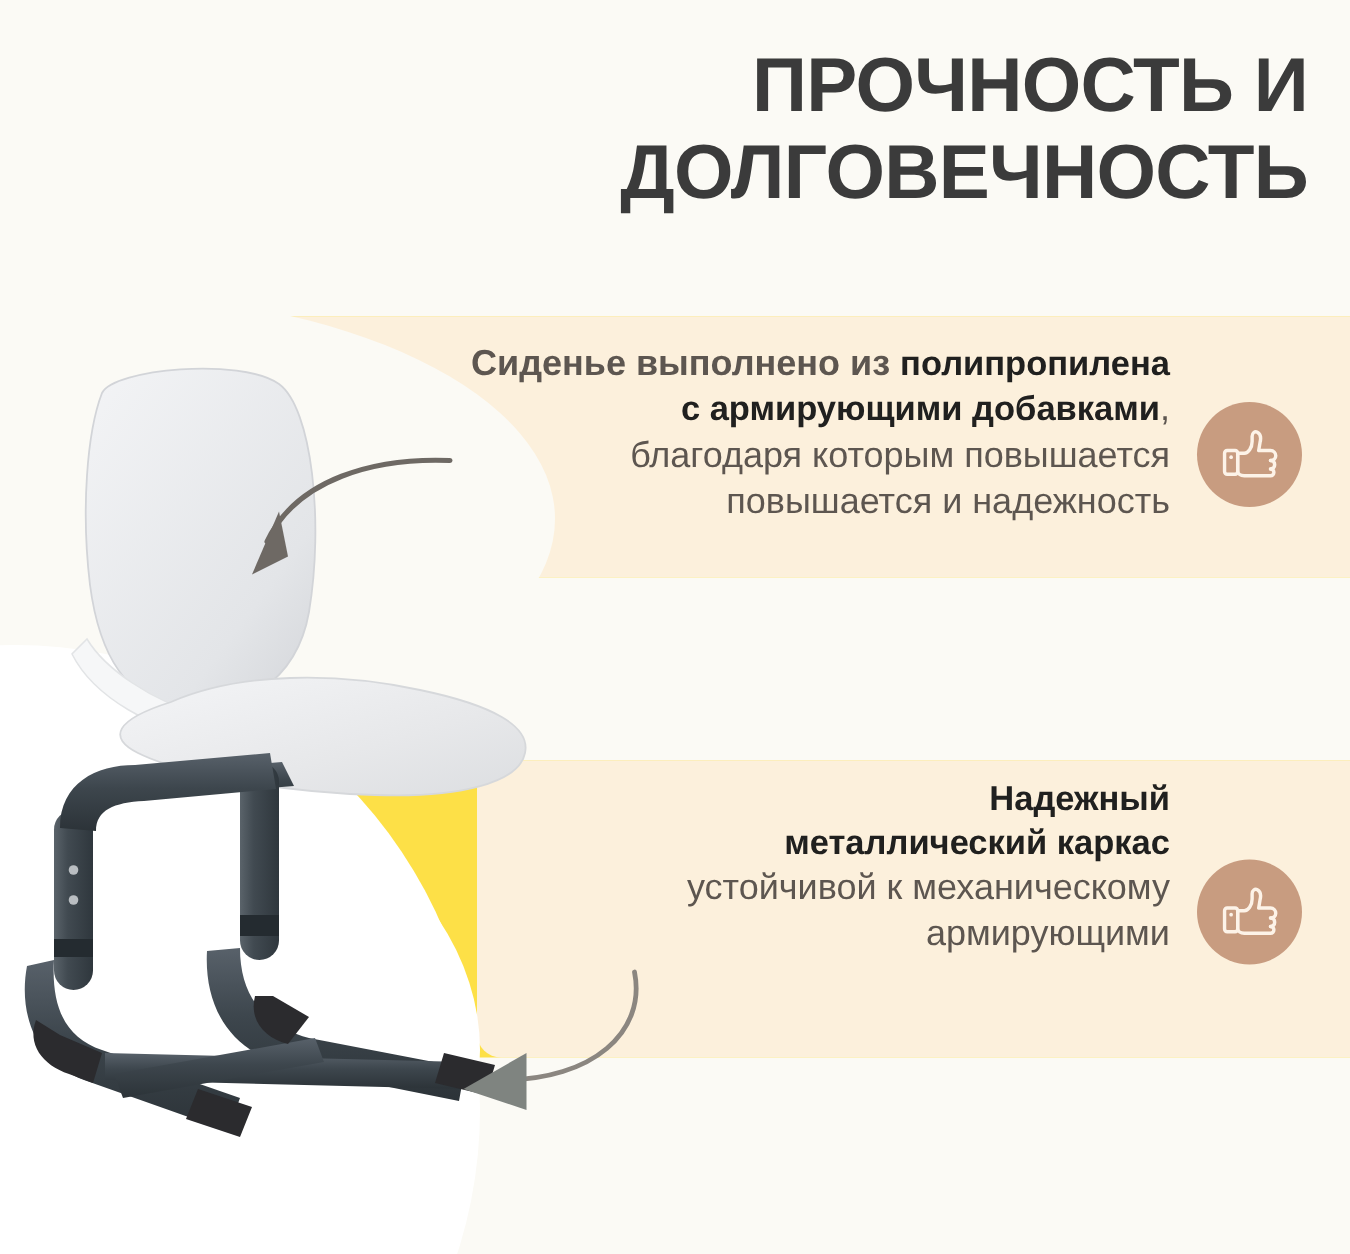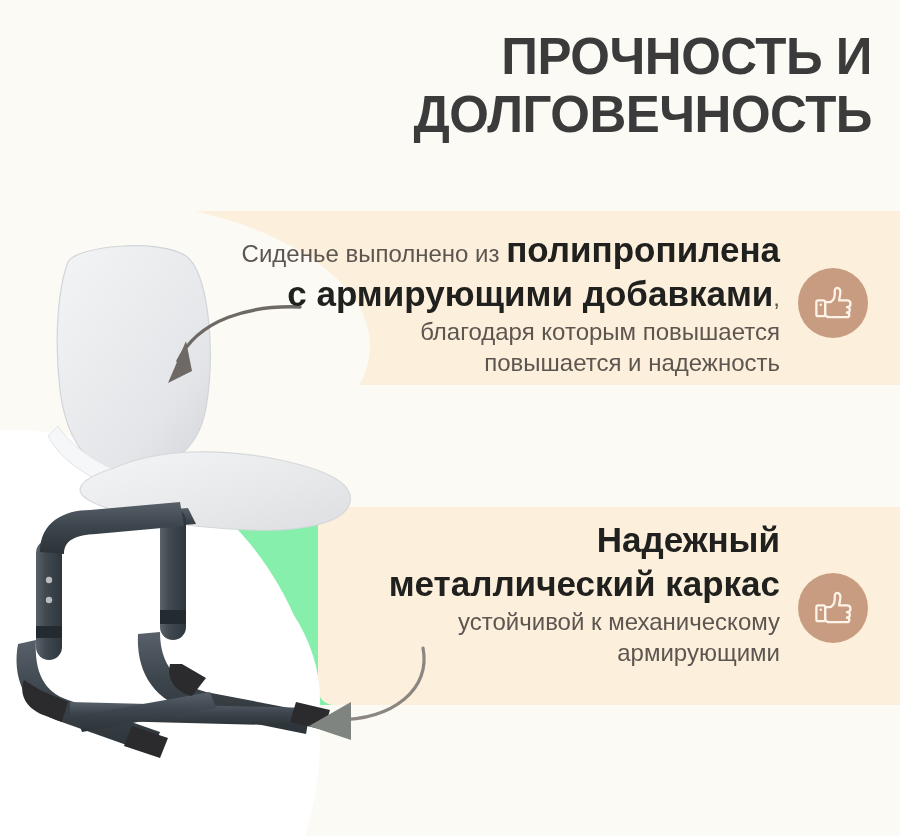--- a/index.html
+++ b/index.html
@@ -2,21 +2,21 @@
 <html><head>
 <meta charset="utf-8">
 <style>
   html,body{margin:0;padding:0;}
   body{
     width:900px;height:836px;
     background:#fbfaf5;
     font-family:"Liberation Sans","DejaVu Sans",sans-serif;
     overflow:hidden;
   }
-  #stage{position:relative;width:900px;height:836px;overflow:hidden;background:#86efac;}
+  #stage{position:relative;width:900px;height:836px;overflow:hidden;background:#fde047;}
 
   
   .band{position:absolute;left:0;width:900px;background:#fdf1dd;}
   #band-top{top:0;height:211px;background:#fbfaf5;}
   #band-one{top:211px;height:174px;background:#fcf0dc;}
   #band-mid{top:385px;height:122px;background:#fbfaf5;}
   #panel-two{
     position:absolute;left:318px;top:507px;width:582px;height:198px;
     background:#fcf0dc;border-top-left-radius:16px;border-bottom-left-radius:16px;
   }
@@ -46,26 +46,26 @@
     line-height:1.13;
     letter-spacing:-0.5px;
     color:#3b3b3b;
     text-transform:uppercase;
   }
   #title .l{display:block;}
 
   
   .blk{position:absolute;text-align:right;color:#4a4440;}
   .blk .big{
-    font-size:35px;font-weight:700;color:#20201f;line-height:1.26;
+    font-size:23px;font-weight:700;color:#20201f;line-height:1.26;
   }
   .blk .reg{
     font-size:24px;font-weight:400;color:#5d5650;line-height:1.30;
   }
-  .blk .lead{font-size:24px;font-weight:400;color:#5d5650;}
+  .blk .lead{font-size:24px;font-weight:700;color:#5d5650;}
 
   #blk1{left:150px;top:228px;width:630px;}
   #blk2{left:300px;top:518px;width:480px;}
 
   
   .badge{
     position:absolute;width:70px;height:70px;border-radius:50%;
     background:#c89c80;
     display:flex;align-items:center;justify-content:center;
   }

